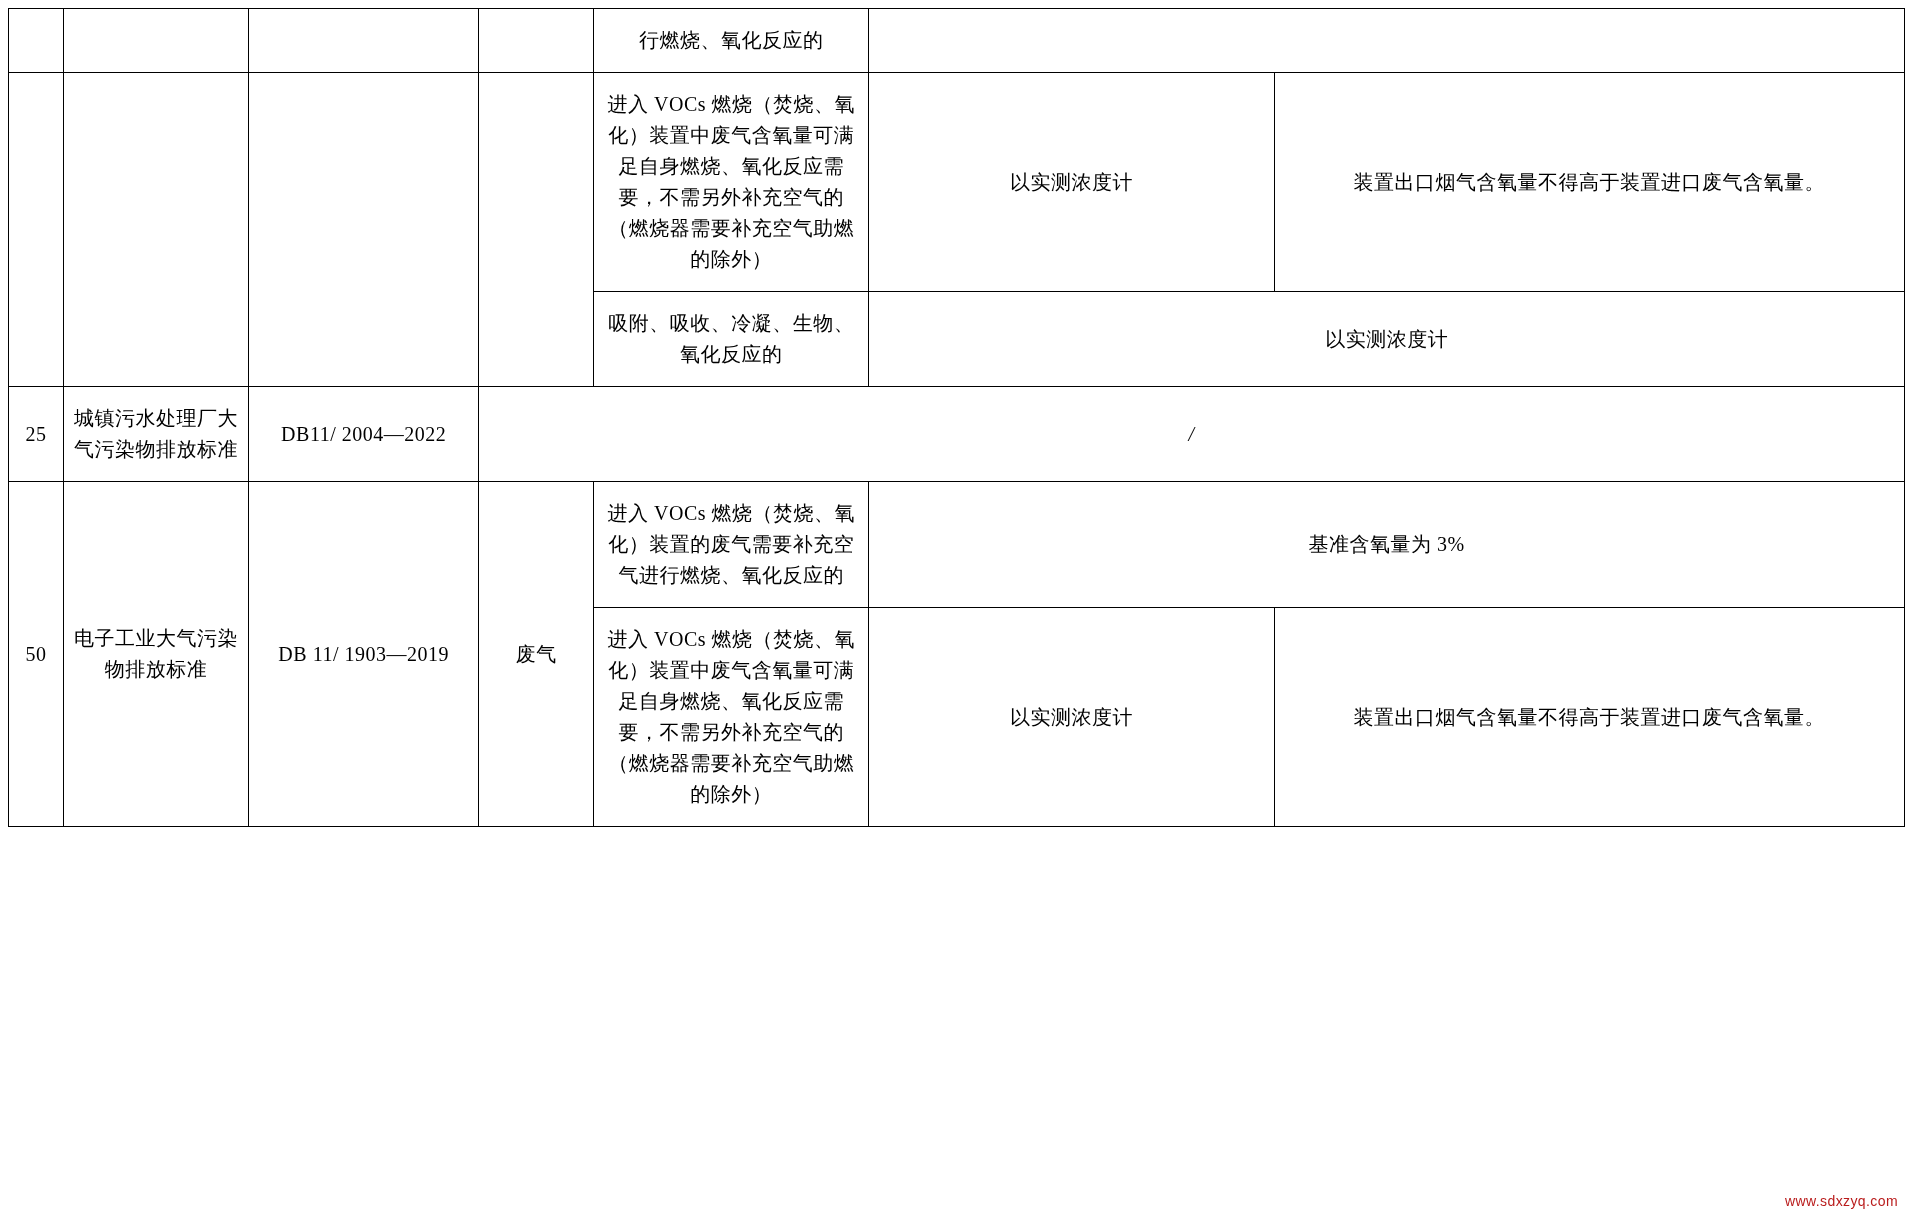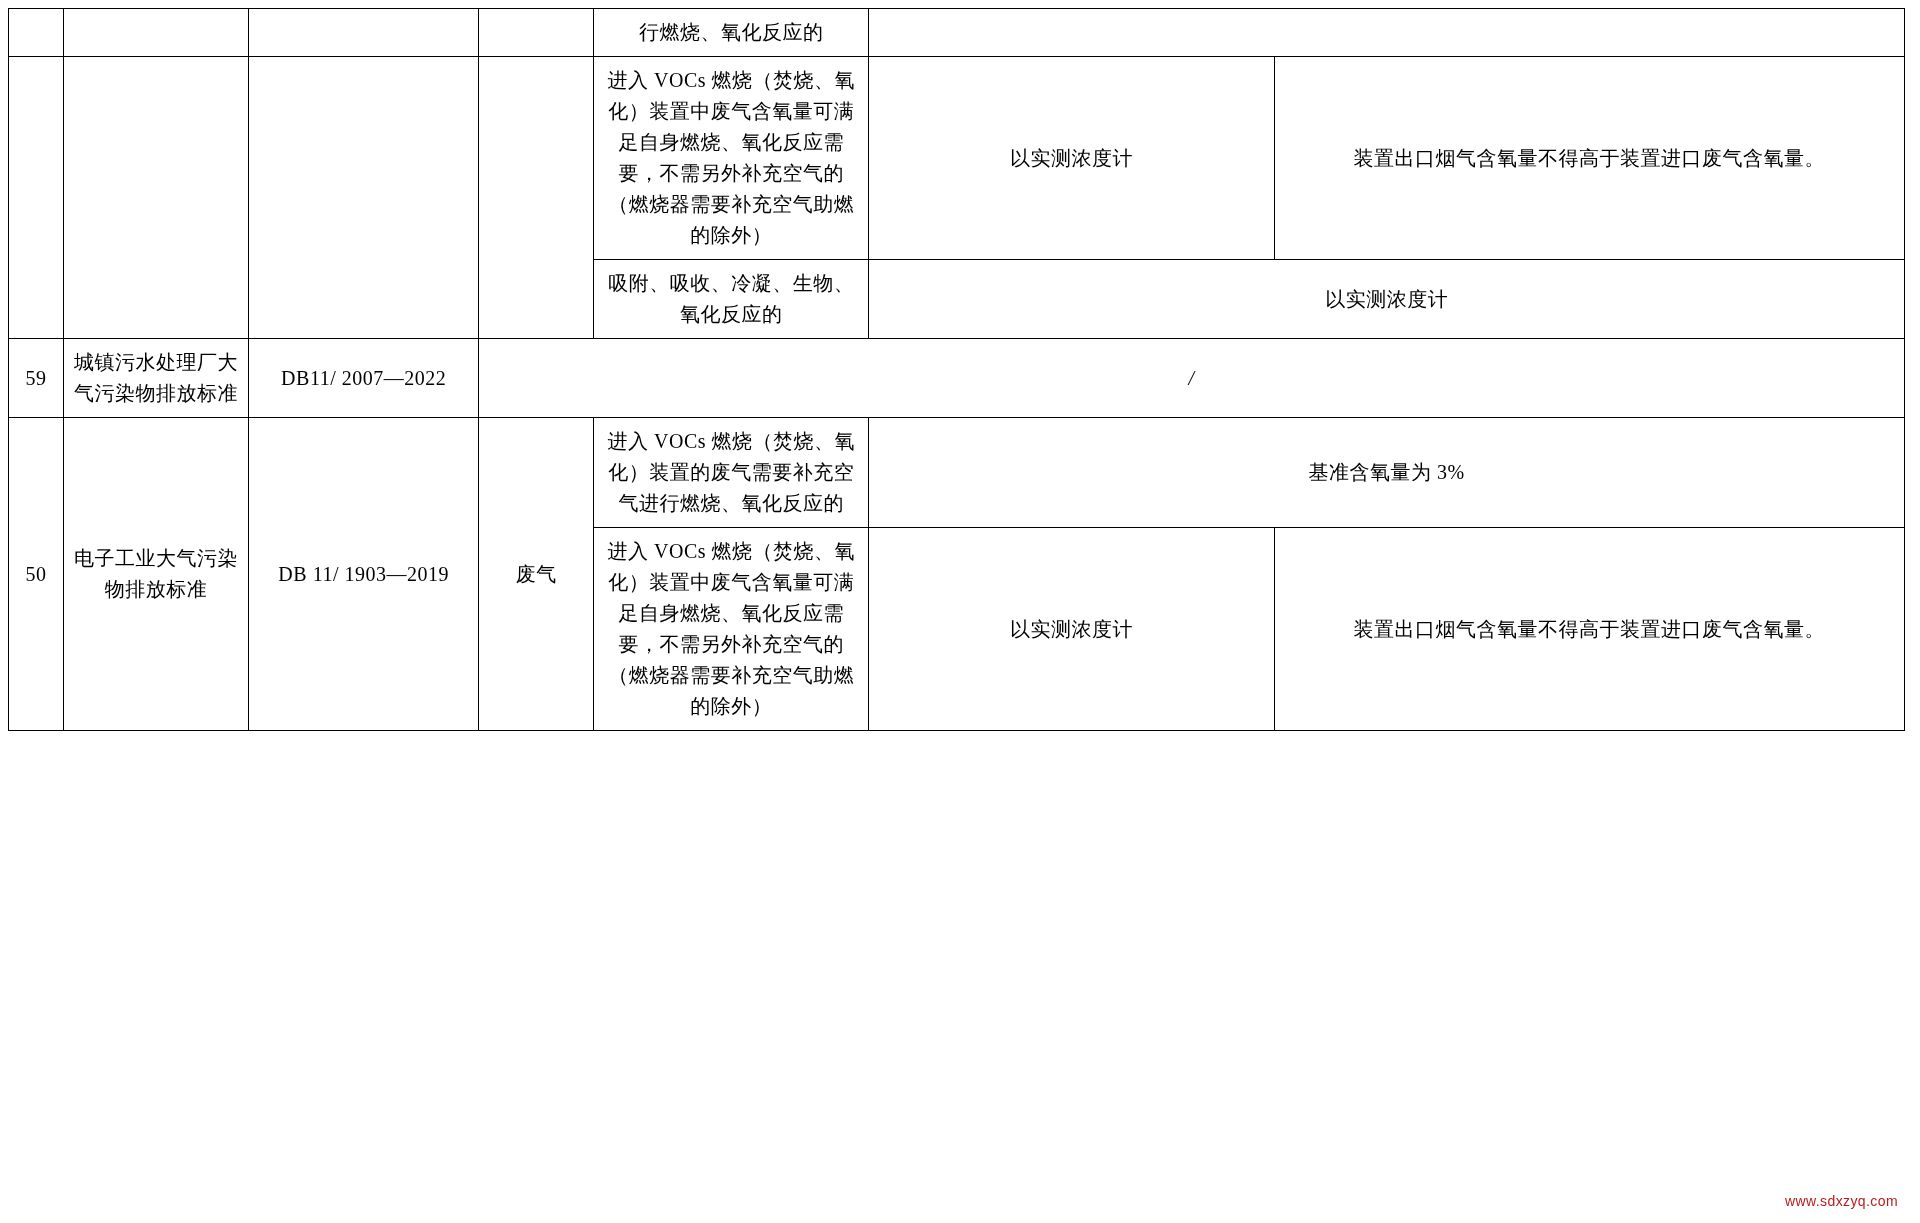--- a/index.html
+++ b/index.html
@@ -25,21 +25,21 @@
   table.doc-table {
     position: absolute;
     left: 8px;
     top: 8px;
     width: 1897px;
     border-collapse: collapse;
     table-layout: fixed;
   }
   table.doc-table td {
     border: 1px solid #000000;
-    padding: 8px 6px;
+    padding: 16px 6px;
     vertical-align: middle;
     text-align: center;
     font-size: 20px;
     line-height: 1.55;
     letter-spacing: 0.5px;
     font-family: "Liberation Serif", "DejaVu Serif", serif;
   }
   td.no-top { border-top: none; }
   .col-no      { width: 55px; }
   .col-name    { width: 185px; }
@@ -101,23 +101,23 @@
         <td>以实测浓度计</td>
         <td>装置出口烟气含氧量不得高于装置进口废气含氧量。</td>
       </tr>
 
       <tr>
         <td class="cell-narrow">吸附、吸收、冷凝、生物、氧化反应的</td>
         <td colspan="2">以实测浓度计</td>
       </tr>
 
       <tr>
-        <td>59</td>
+        <td>25</td>
         <td class="cell-narrow">城镇污水处理厂大气污染物排放标准</td>
-        <td>DB11/ 2007—2022</td>
+        <td>DB11/ 2004—2022</td>
         <td colspan="4" class="slash">/</td>
       </tr>
 
       <tr>
         <td rowspan="2">50</td>
         <td rowspan="2" class="cell-narrow">电子工业大气污染物排放标准</td>
         <td rowspan="2">DB 11/ 1903—2019</td>
         <td rowspan="2">废气</td>
         <td class="cell-narrow">进入 VOCs 燃烧（焚烧、氧化）装置的废气需要补充空气进行燃烧、氧化反应的</td>
         <td colspan="2">基准含氧量为 3%</td>

